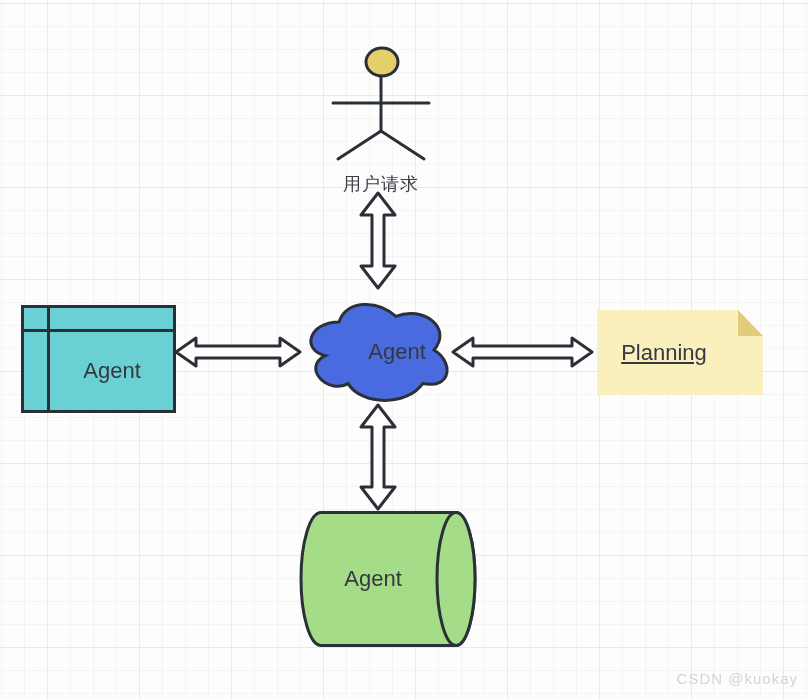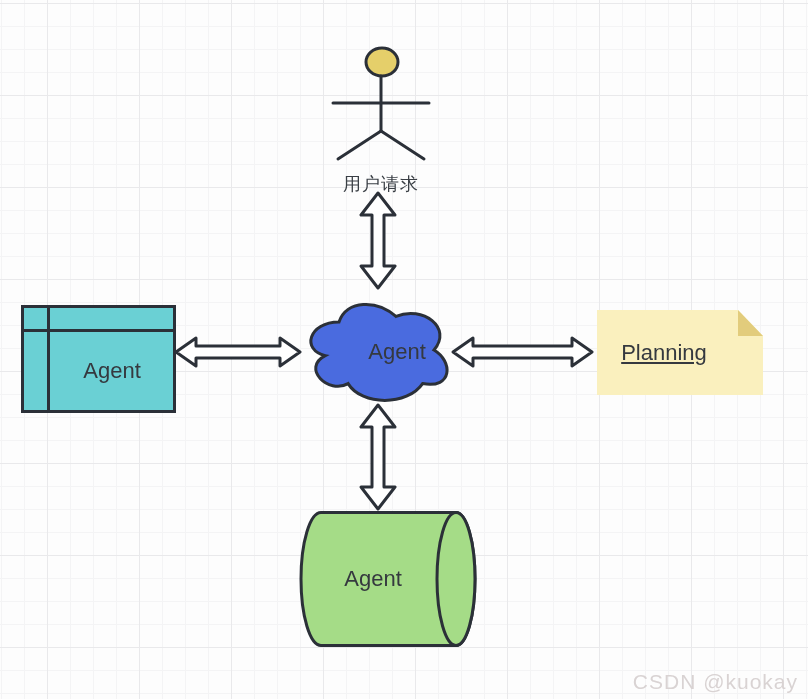--- a/index.html
+++ b/index.html
@@ -40,21 +40,21 @@
   }
   .label.cjk {
     font-size: 18px;
     color: #3a3f45;
     letter-spacing: 1px;
   }
   .watermark {
     position: absolute;
     right: 10px;
     top: 670px;
-    font-size: 21px;
+    font-size: 15px;
     color: #d9d3d3;
     letter-spacing: 1px;
     white-space: nowrap;
   }
 </style>
 </head>
 <body>
 
 <div class="canvas">
 

